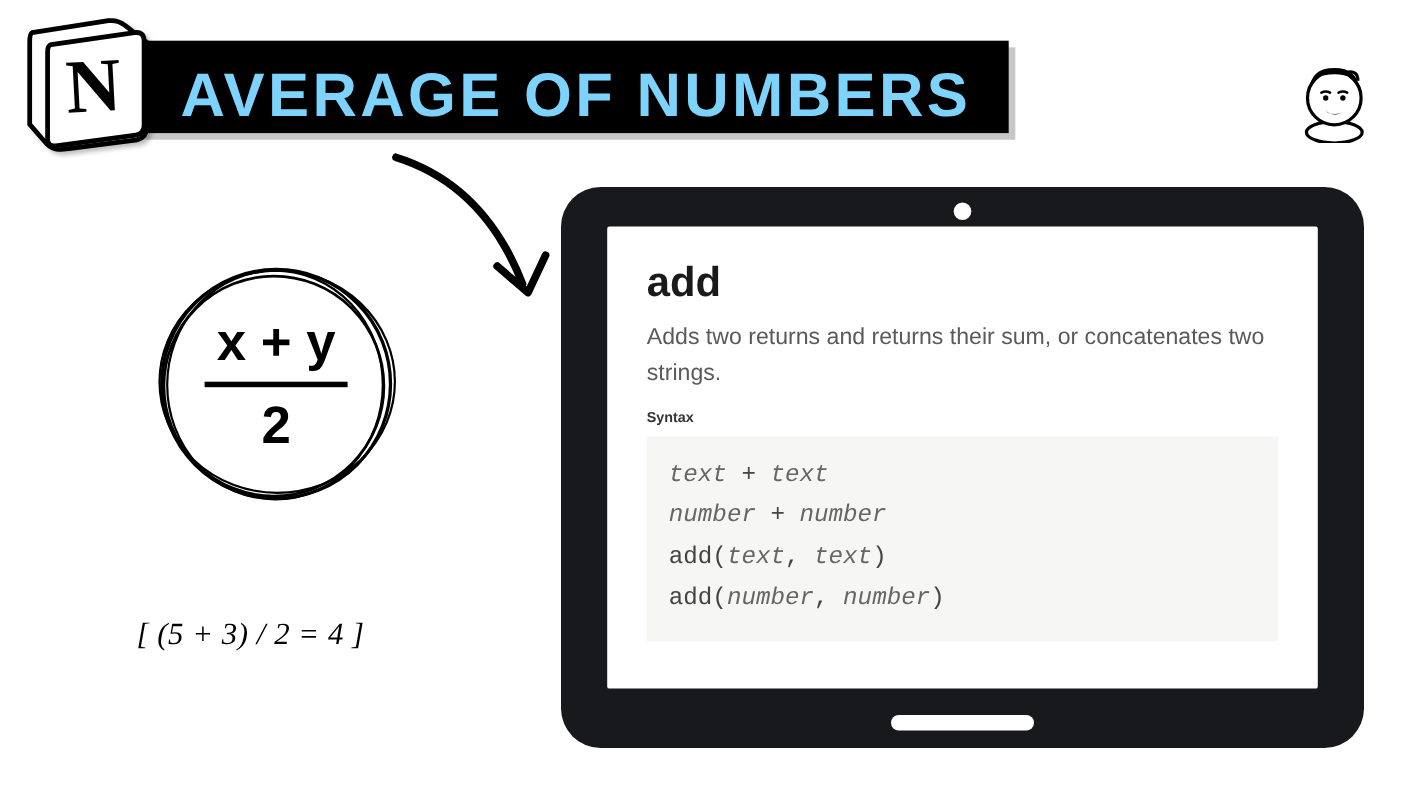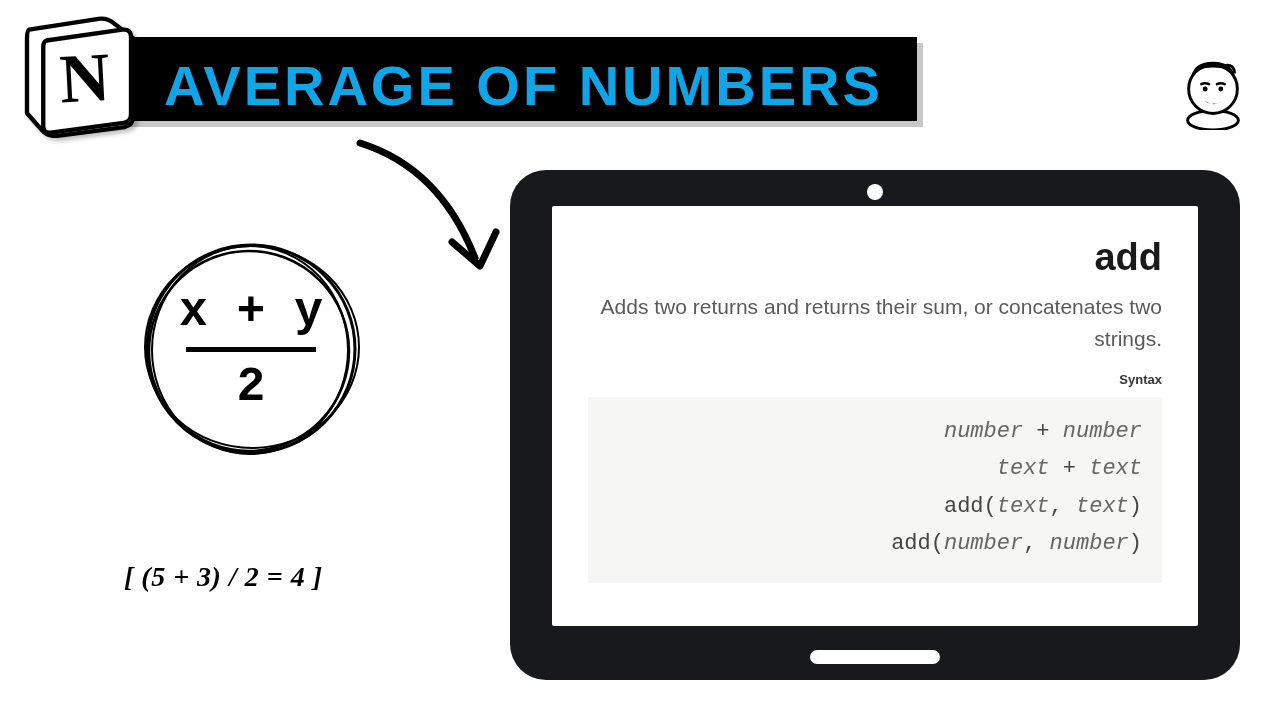--- a/index.html
+++ b/index.html
@@ -22,21 +22,21 @@
   }
   .logo-cube {
     width: 130px;
     height: 130px;
     position: relative;
     z-index: 3;
     filter: drop-shadow(3px 3px 2px rgba(0,0,0,0.25));
   }
   .title-banner {
     background: #000;
-    color: #0ea5e9;
+    color: #7dd3fc;
     height: 84px;
     padding: 12px 34px 0 60px;
     margin-left: -40px;
     display: flex;
     align-items: center;
     font-weight: 900;
     font-size: 56px;
     letter-spacing: 3px;
     box-shadow: 6px 6px 0 rgba(0,0,0,0.22);
     position: relative;
@@ -74,36 +74,36 @@
     position: absolute;
     top: 0; left: 0;
     width: 100%; height: 100%;
   }
   .fraction {
     display: flex;
     flex-direction: column;
     align-items: center;
     font-weight: 700;
     font-size: 48px;
-    font-family: Liberation Mono, monospace;
+    font-family: Liberation Sans, sans-serif;
     gap: 8px;
   }
   .fraction-bar {
     width: 130px;
     height: 5px;
     background: #000;
   }
 
   
   .example {
     position: absolute;
     left: 124px;
     top: 561px;
     font-style: italic;
-    font-weight: 700;
+    font-weight: 400;
     font-family: Georgia, 'Times New Roman', serif;
     font-size: 28px;
     letter-spacing: 0.5px;
   }
 
   
   .tablet {
     position: absolute;
     left: 510px;
     top: 170px;
@@ -133,21 +133,20 @@
     height: 14px;
     background: #fff;
     border-radius: 10px;
   }
   .tablet-screen {
     background: #fff;
     flex: 1;
     border-radius: 2px;
     padding: 30px 36px;
     overflow: hidden;
-    text-align: right;
   }
   .doc-title {
     font-size: 38px;
     font-weight: 800;
     color: #1a1a1a;
     margin-bottom: 12px;
   }
   .doc-desc {
     font-size: 21px;
     color: #5a5a5a;
@@ -224,19 +223,19 @@
 <div class="example">[ (5 + 3) / 2 = 4 ]</div>
 
 <div class="tablet">
   <div class="tablet-cam"></div>
   <div class="tablet-home"></div>
   <div class="tablet-screen">
     <div class="doc-title">add</div>
     <div class="doc-desc">Adds two returns and returns their sum, or concatenates two strings.</div>
     <div class="syntax-label">Syntax</div>
     <div class="code-block">
+      <div><em>text</em><span> + </span><em>text</em></div>
       <div><em>number</em><span> + </span><em>number</em></div>
-      <div><em>text</em><span> + </span><em>text</em></div>
       <div><span>add(</span><em>text</em><span>, </span><em>text</em><span>)</span></div>
       <div><span>add(</span><em>number</em><span>, </span><em>number</em><span>)</span></div>
     </div>
   </div>
 </div>
 
 </body></html>

